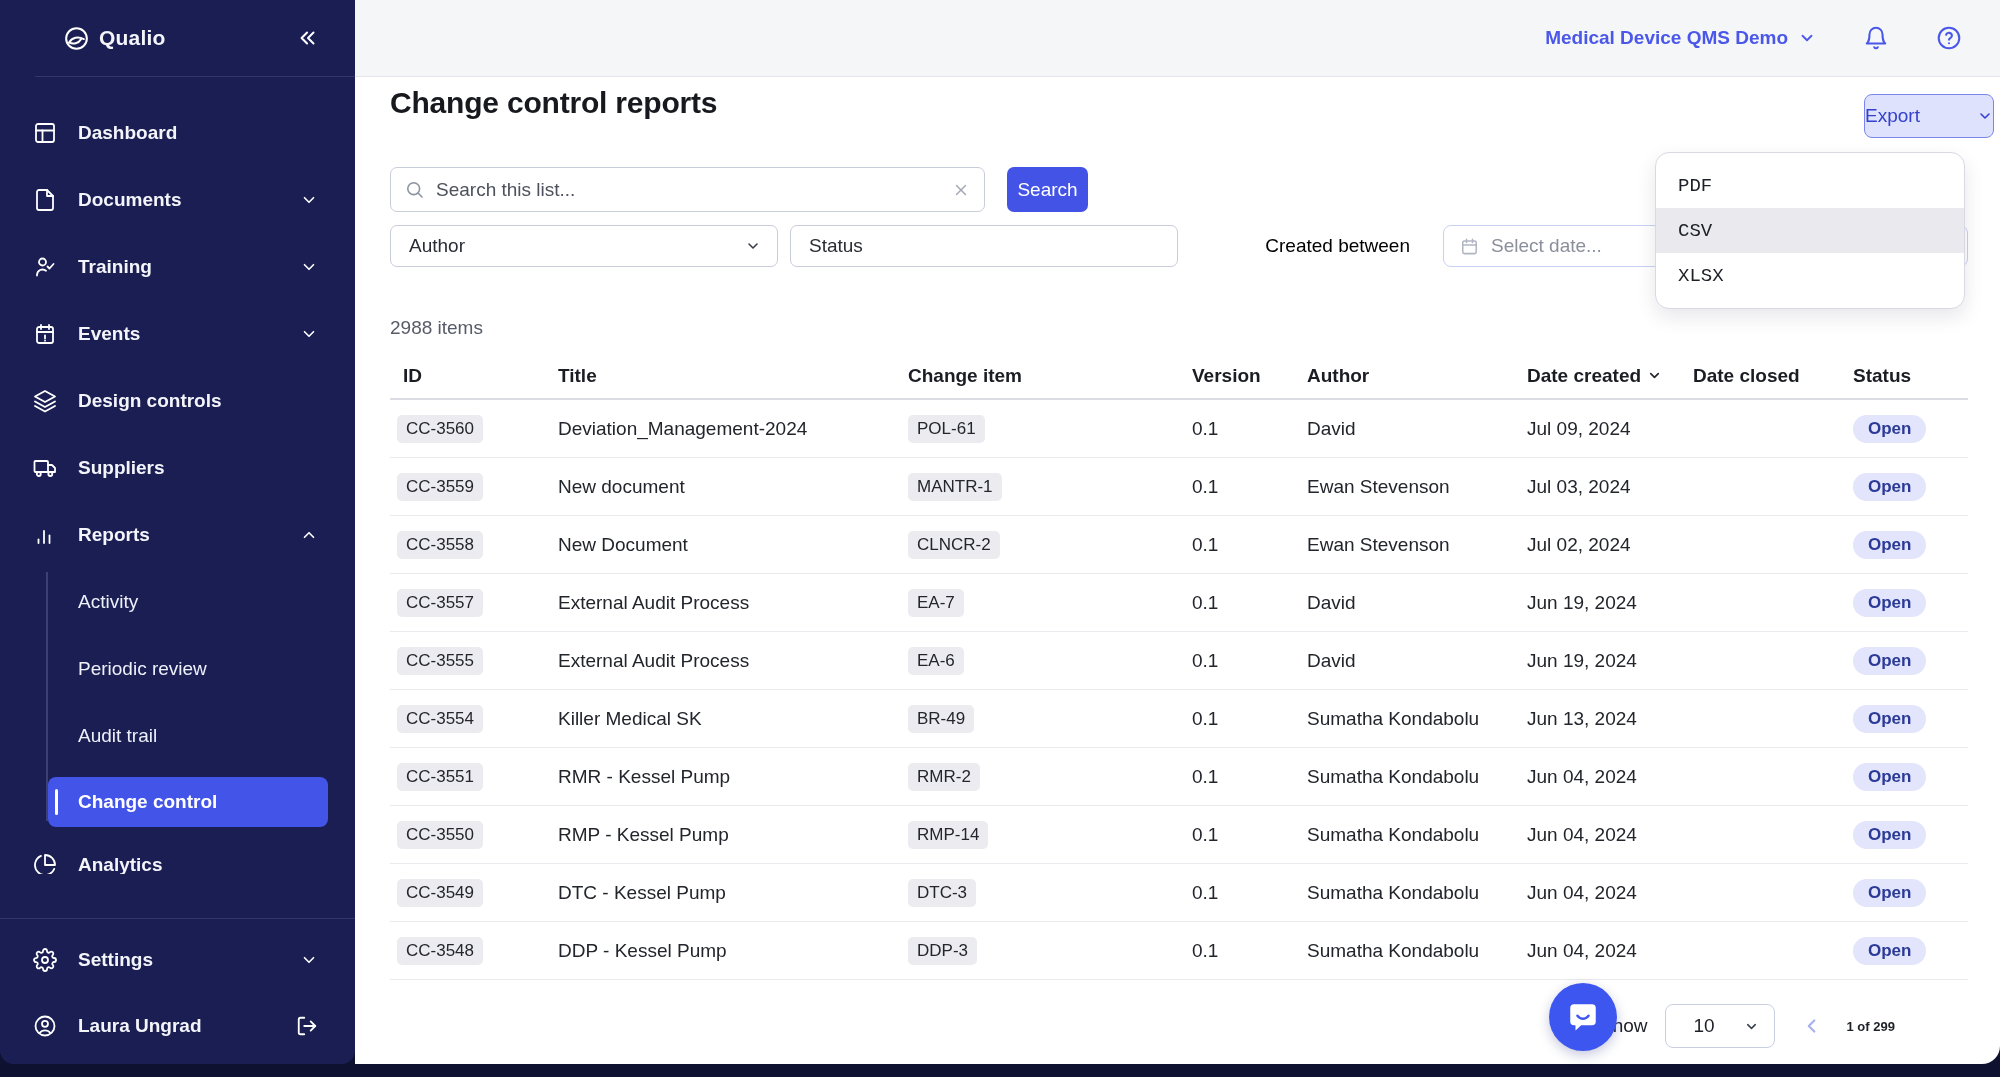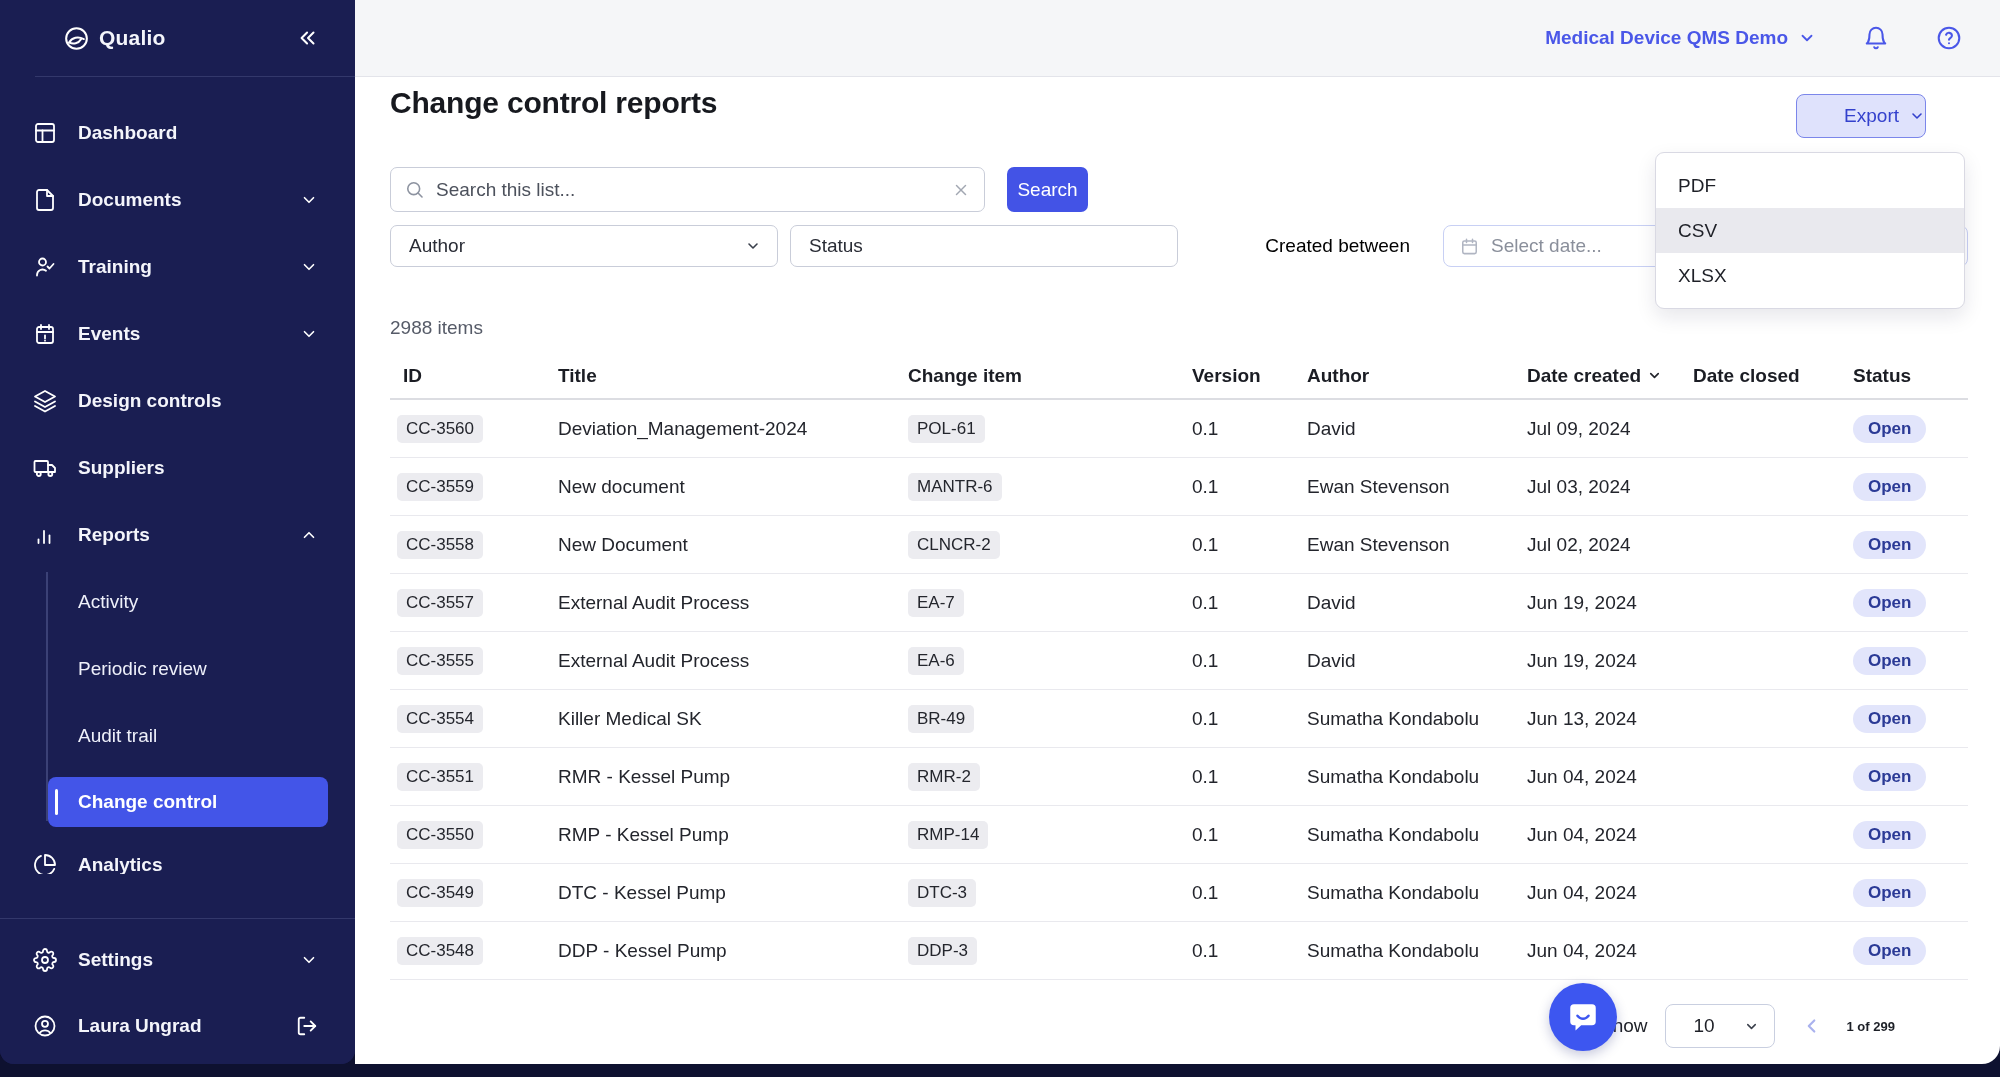--- a/index.html
+++ b/index.html
@@ -78,32 +78,32 @@
     padding-right:38px; gap:47px;
   }
   .workspace { display:flex; align-items:center; gap:10px; color:#4a57e8; cursor:pointer; }
   .workspace .wlabel { font-size:19px; font-weight:600; }
   .workspace .wchev { width:18px; height:18px; }
   .topbar-ic { width:26px; height:26px; color:#4a57e8; cursor:pointer; }
 
   .page-title { position:absolute; left:35px; top:86px; font-size:30px; font-weight:700; color:#17191f; letter-spacing:-.2px; }
 
   .export-btn {
-    position:absolute; left:1441px; top:94px; width:130px; height:44px;
+    position:absolute; left:1509px; top:94px; width:130px; height:44px;
     background:#dfe2fc; border:1px solid #7b86ea; border-radius:8px;
-    display:flex; align-items:center; justify-content:flex-end; gap:10px;
+    display:flex; align-items:center; justify-content:space-between; gap:10px;
     color:#3441cd; font-size:19px; font-weight:500; cursor:pointer;
   }
   .export-btn .echev { width:16px; height:16px; }
 
   .export-menu {
     position:absolute; left:1300px; top:152px; width:310px;
-    background:#fff; border:1px solid #d9d9e3; border-radius:9px;
+    background:#fff; border:1px solid #d9d9e3; border-radius:14px;
     box-shadow:0 8px 20px rgba(20,24,60,.10);
-    padding:10px 0; z-index:30;
+    padding:10px 0; z-index:30;font-family:Liberation Mono, monospace;
   }
   .export-item { height:45px; display:flex; align-items:center; padding-left:22px; font-size:19px; color:#1e2027; cursor:pointer; }
   .export-item.highlight { background:#e9e9ee; }
 
   .search-input {
     position:absolute; left:35px; top:167px; width:595px; height:45px;
     border:1px solid #c9cdd9; border-radius:7px; background:#fff;
     display:flex; align-items:center; padding:0 14px;
   }
   .search-input .sicon { width:19px; height:19px; color:#8d93a0; flex:none; }
@@ -481,21 +481,21 @@
             <span class="pill">Open</span>
           </div>
   </div>
 
   <div class="trow">
     <div class="col c0">
             <span class="chip">CC-3559</span>
           </div>
     <div class="col c1">New document</div>
     <div class="col c2">
-            <span class="chip">MANTR-6</span>
+            <span class="chip">MANTR-1</span>
           </div>
     <div class="col c3">0.1</div>
     <div class="col c4">Ewan Stevenson</div>
     <div class="col c5">Jul 03, 2024</div>
     <div class="col c6"></div>
     <div class="col c7">
             <span class="pill">Open</span>
           </div>
   </div>
 

